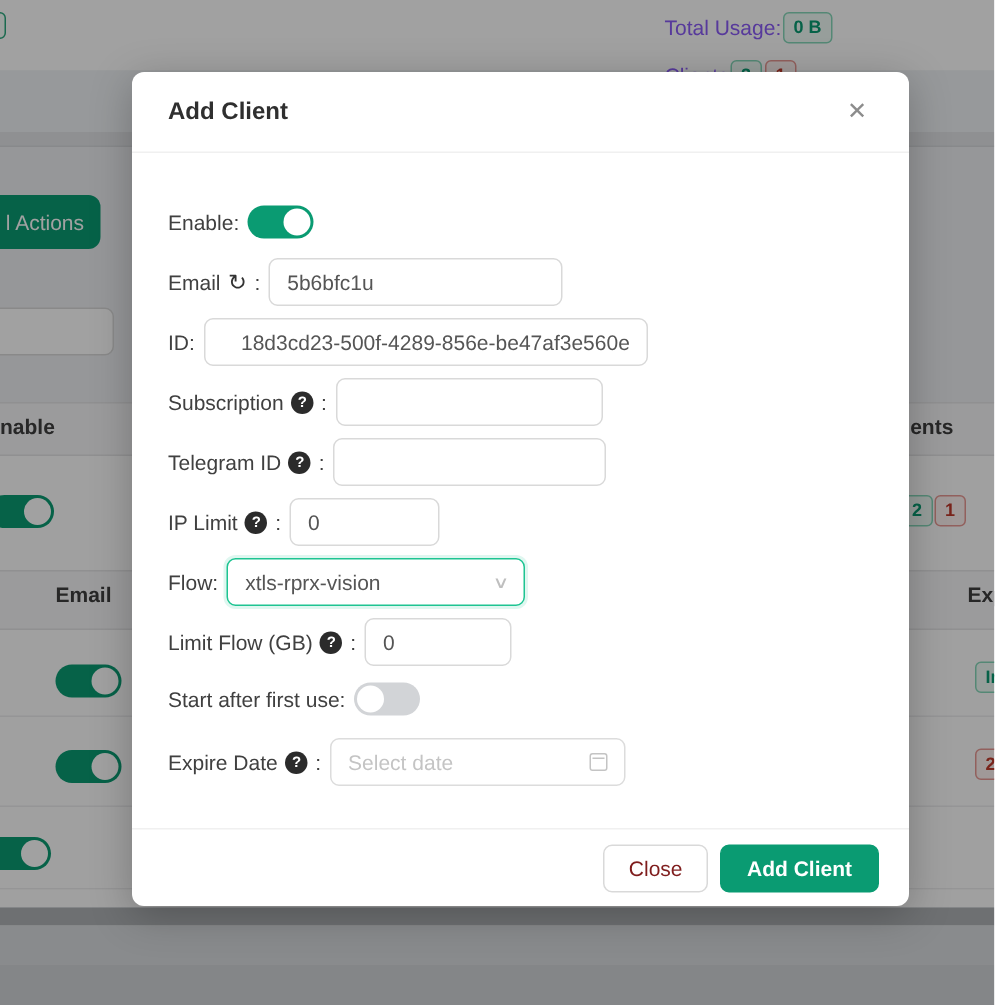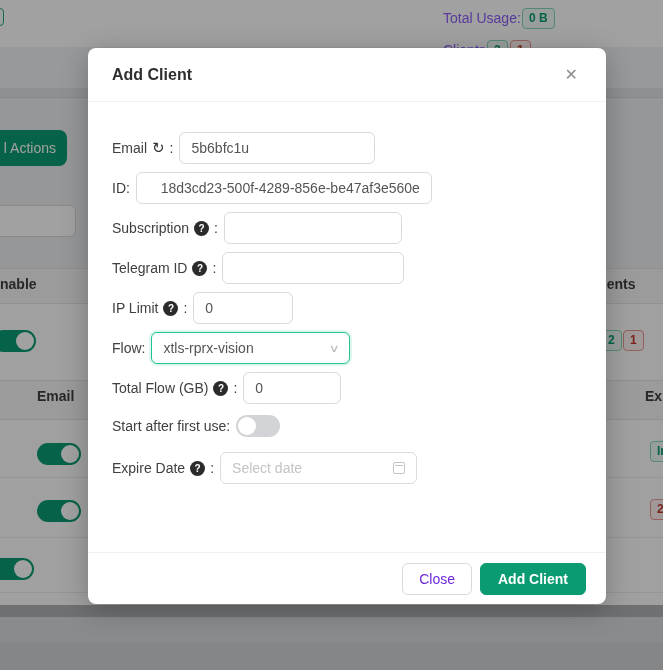--- a/index.html
+++ b/index.html
@@ -90,21 +90,21 @@
   .date-input { width:197px; height:32px; border:1px solid #dcdcdc; border-radius:6px;
                 background:#fff; display:flex; align-items:center; justify-content:space-between;
                 padding:0 11px; cursor:pointer; }
   .date-ph { font-size:14px; color:#c4c4c4; }
   .cal-ic { width:12px; height:12px; border:1.4px solid #c4c4c4; border-radius:2px; position:relative; }
   .cal-ic:before { content:""; position:absolute; left:1px; right:1px; top:2px; height:1.4px; background:#c4c4c4; }
 
   .modal-footer { flex:none; height:52px; border-top:1px solid #f0f0f0; display:flex;
                   align-items:center; justify-content:flex-end; gap:8px; padding:0 20px; }
   .btn { height:32px; border-radius:6px; font-size:14px; font-family:inherit; cursor:pointer; }
-  .btn-close { background:#fff; border:1px solid #d9d9d9; color:#6d28d9; padding:0 16px; }
+  .btn-close { background:#fff; border:1px solid #d9d9d9; color:#7f1d1d; padding:0 16px; }
   .btn-primary { background:#0a9b72; border:1px solid #0a9b72; color:#fff; font-weight:700; padding:0 17px; }
 </style>
 </head>
 <body>
 
 <div class="stage">
 
   <div class="bg-band band-top"></div>
   <div class="bg-band band-sub"></div>
   <div class="bg-band band-dark1"></div>
@@ -161,20 +161,26 @@
   <div class="overlay"></div>
 
   <div class="modal">
     <div class="modal-header">
       <span class="modal-title">Add Client</span>
       <button class="modal-close">✕</button>
     </div>
 
     <div class="modal-body">
 
+      <div class="form-row">
+        <span class="f-label">Enable:</span>
+        <div class="toggle on">
+          <span class="knob"></span>
+        </div>
+      </div>
 
       <div class="form-row">
         <span class="f-label">
           <span>Email</span>
           <span class="sync-ic">↻</span>
           <span>:</span>
         </span>
         <input class="t-input w-email" value="5b6bfc1u" style="">
       </div>
 
@@ -213,21 +219,21 @@
       <div class="form-row">
         <span class="f-label">Flow:</span>
         <div class="flow-select">
           <span class="flow-value">xtls-rprx-vision</span>
           <span class="chevron">∨</span>
         </div>
       </div>
 
       <div class="form-row">
         <span class="f-label">
-          <span>Total Flow (GB)</span>
+          <span>Limit Flow (GB)</span>
           <span class="help-ic">?</span>
           <span>:</span>
         </span>
         <input class="t-input w-total" value="0" style="">
       </div>
 
       <div class="form-row compact">
         <span class="f-label">Start after first use:</span>
         <div class="toggle off">
           <span class="knob"></span>

